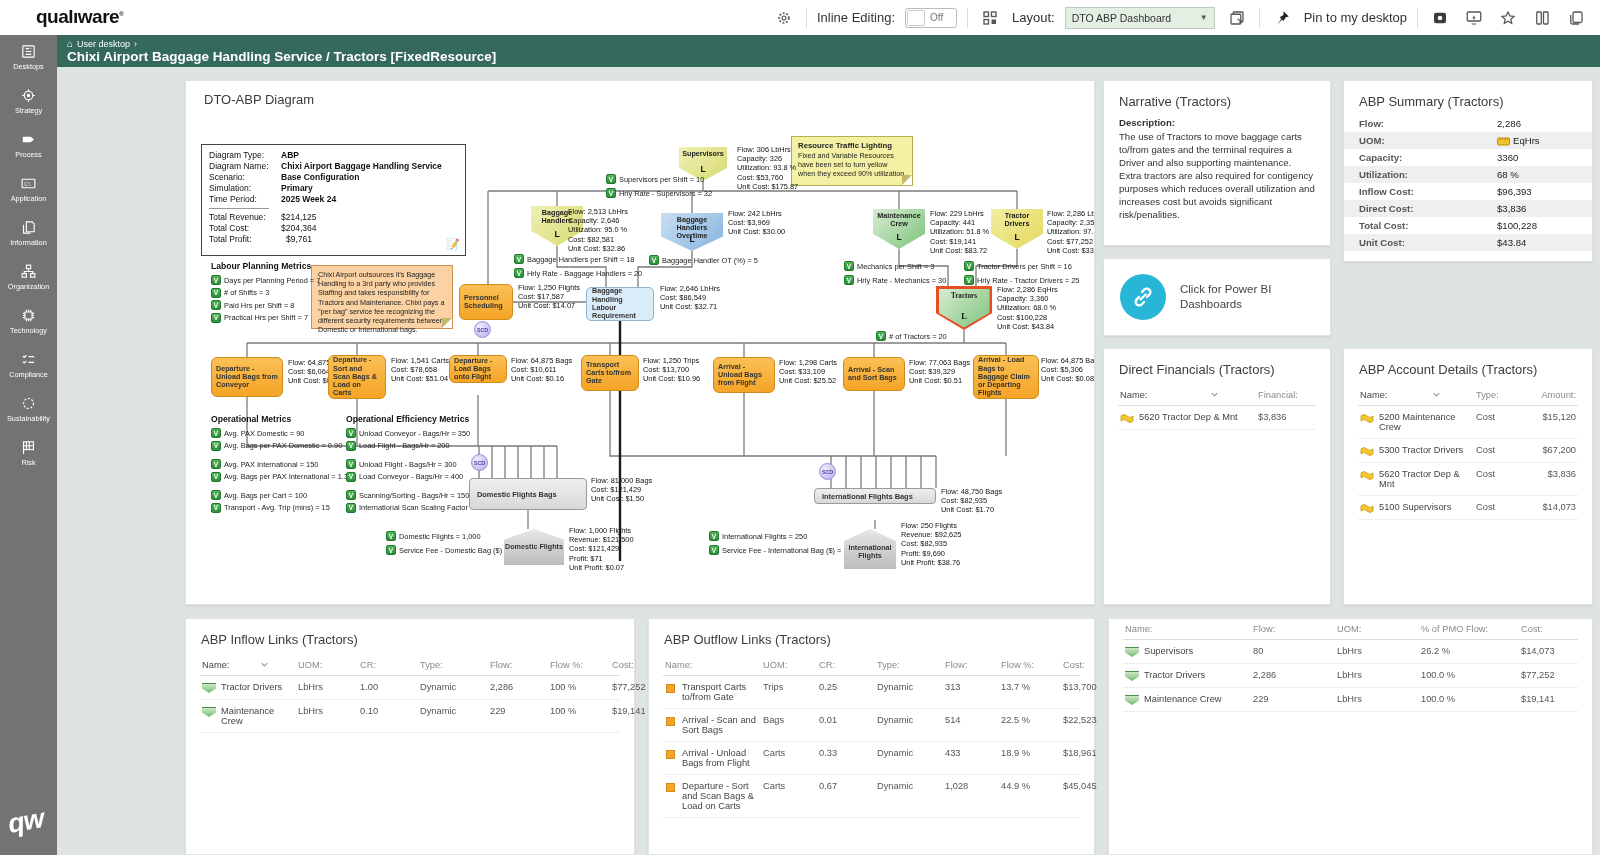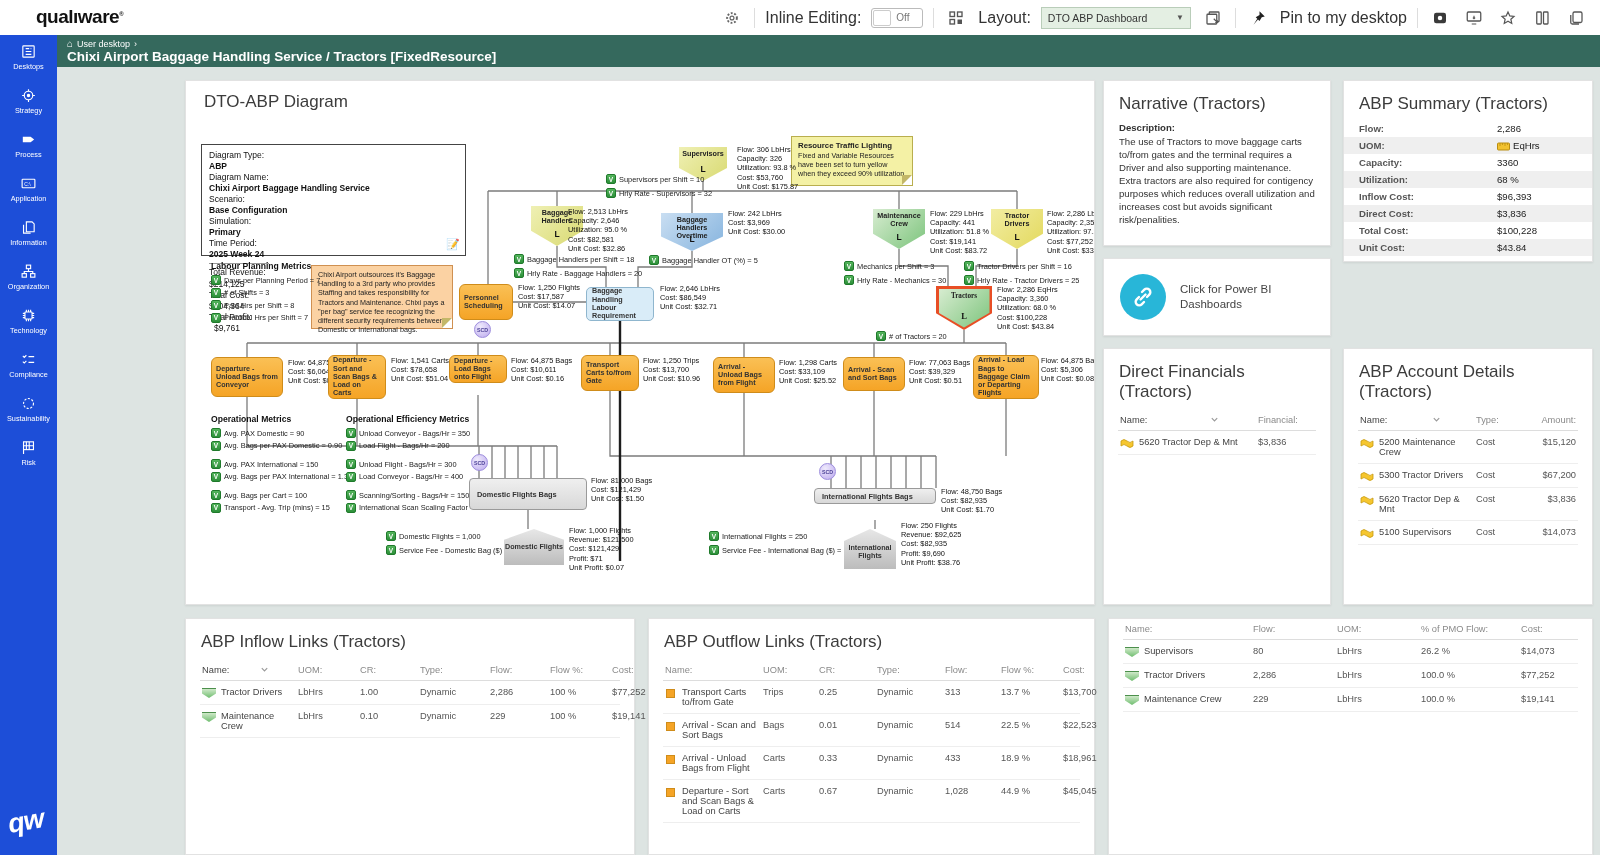--- a/index.html
+++ b/index.html
@@ -5,49 +5,49 @@
   * { margin:0; padding:0; box-sizing:border-box; }
   html,body { width:1600px; height:855px; overflow:hidden; font-family:"Liberation Sans",sans-serif; background:#dde4e2; }
   .abs { position:absolute; }
 
   
   #topbar { position:absolute; left:0; top:0; width:1600px; height:35px; background:#fff; z-index:30; }
   #logo { position:absolute; left:36px; top:6px; font-size:19px; font-weight:bold; color:#111; letter-spacing:-0.5px; }
   #logo sup { font-size:6px; }
   #topctl { position:absolute; right:12px; top:0; height:35px; display:flex; align-items:center; gap:10px; color:#444; }
   .tdiv { width:1px; height:20px; background:#ddd; }
-  .tlabel { font-size:16px; color:#333; white-space:nowrap; }
+  .tlabel { font-size:13px; color:#333; white-space:nowrap; }
   .toggle { width:52px; height:20px; border:1px solid #bbb; border-radius:3px; display:flex; align-items:center; background:#fff; }
   .knob { width:18px; height:16px; border:1px solid #ccc; background:#fff; margin:1px; border-radius:2px; }
   .toggle span { font-size:10px; color:#777; margin-left:4px; }
   .dropdown { width:150px; height:22px; background:#e4efe3; border:1px solid #b9cdb9; display:flex; align-items:center; justify-content:space-between; padding:0 6px; font-size:10.5px; color:#333; }
   .icon16 { width:18px; height:18px; flex:none; }
   .iconbtn { display:flex; align-items:center; justify-content:center; width:24px; height:24px; }
 
   
   #teal { position:absolute; left:57px; top:35px; width:1543px; height:32px; background:#35695d; z-index:20; color:#fff; }
   #crumb { position:absolute; left:10px; top:3px; font-size:9px; display:flex; align-items:center; gap:4px; }
   #ptitle { position:absolute; left:10px; top:14px; font-size:13.5px; font-weight:bold; }
 
   
-  #sidebar { position:absolute; left:0; top:35px; width:57px; height:820px; background:#1d4ed8; z-index:40; }
+  #sidebar { position:absolute; left:0; top:35px; width:57px; height:820px; background:#737373; z-index:40; }
   .sitem { width:57px; height:44px; display:flex; flex-direction:column; align-items:center; justify-content:center; gap:2px; color:#fff; cursor:pointer; }
   .sitem svg { width:17px; height:17px; stroke:#fff; fill:none; stroke-width:1.6; }
   .sitem .slbl { font-size:7.3px; color:#fff; }
   #qw { position:absolute; left:8px; bottom:18px; font-size:27px; font-style:italic; font-weight:bold; color:#fff; transform:rotate(-10deg); letter-spacing:-1px; }
 
   
   .card { position:absolute; background:#fff; border:1px solid #e2e2e2; box-shadow:0 1px 2px rgba(0,0,0,.08); }
-  .ctitle { font-size:17px; color:#3c3c3c; }
+  .ctitle { font-size:13px; color:#3c3c3c; }
 
   
   #diag { left:185px; top:80px; width:910px; height:525px; overflow:hidden; }
   #diagsvg { position:absolute; left:0; top:0; }
   .infobox { position:absolute; left:15px; top:63px; width:265px; height:112px; border:1.5px solid #444; background:#fff; padding:5px 7px; font-size:8.5px; line-height:1.3; color:#111; }
-  .irow { display:flex;flex-direction:column; } .irow .il { width:72px; } .irow .iv { font-weight:bold; }
+  .irow { display:flex; } .irow .il { width:72px; } .irow .iv { font-weight:bold; }
   .isep { width:60px; border-top:1px solid #999; margin:3px 0; }
   .notepad { position:absolute; right:5px; bottom:4px; font-size:11px; }
 
   .res { position:absolute; clip-path:polygon(0 0,100% 0,100% 62%,50% 100%,0 62%); }
   .res .nm { padding:3px 2px 0; text-align:center; font-size:7.2px; font-weight:600; color:#222; line-height:1.12; }
   .res .lt { position:absolute; left:0; right:0; bottom:7px; text-align:center; font-size:8.5px; font-weight:bold; color:#111; }
   .res.yg { background:linear-gradient(135deg,#eff0b4,#d9da72); }
   .res.yw { background:linear-gradient(135deg,#f2eda2,#e3d95e); }
   .res.gr { background:linear-gradient(135deg,#d7ecd0,#7cc47c); }
   .res.bl { background:linear-gradient(135deg,#c9def2,#86b4de); }

